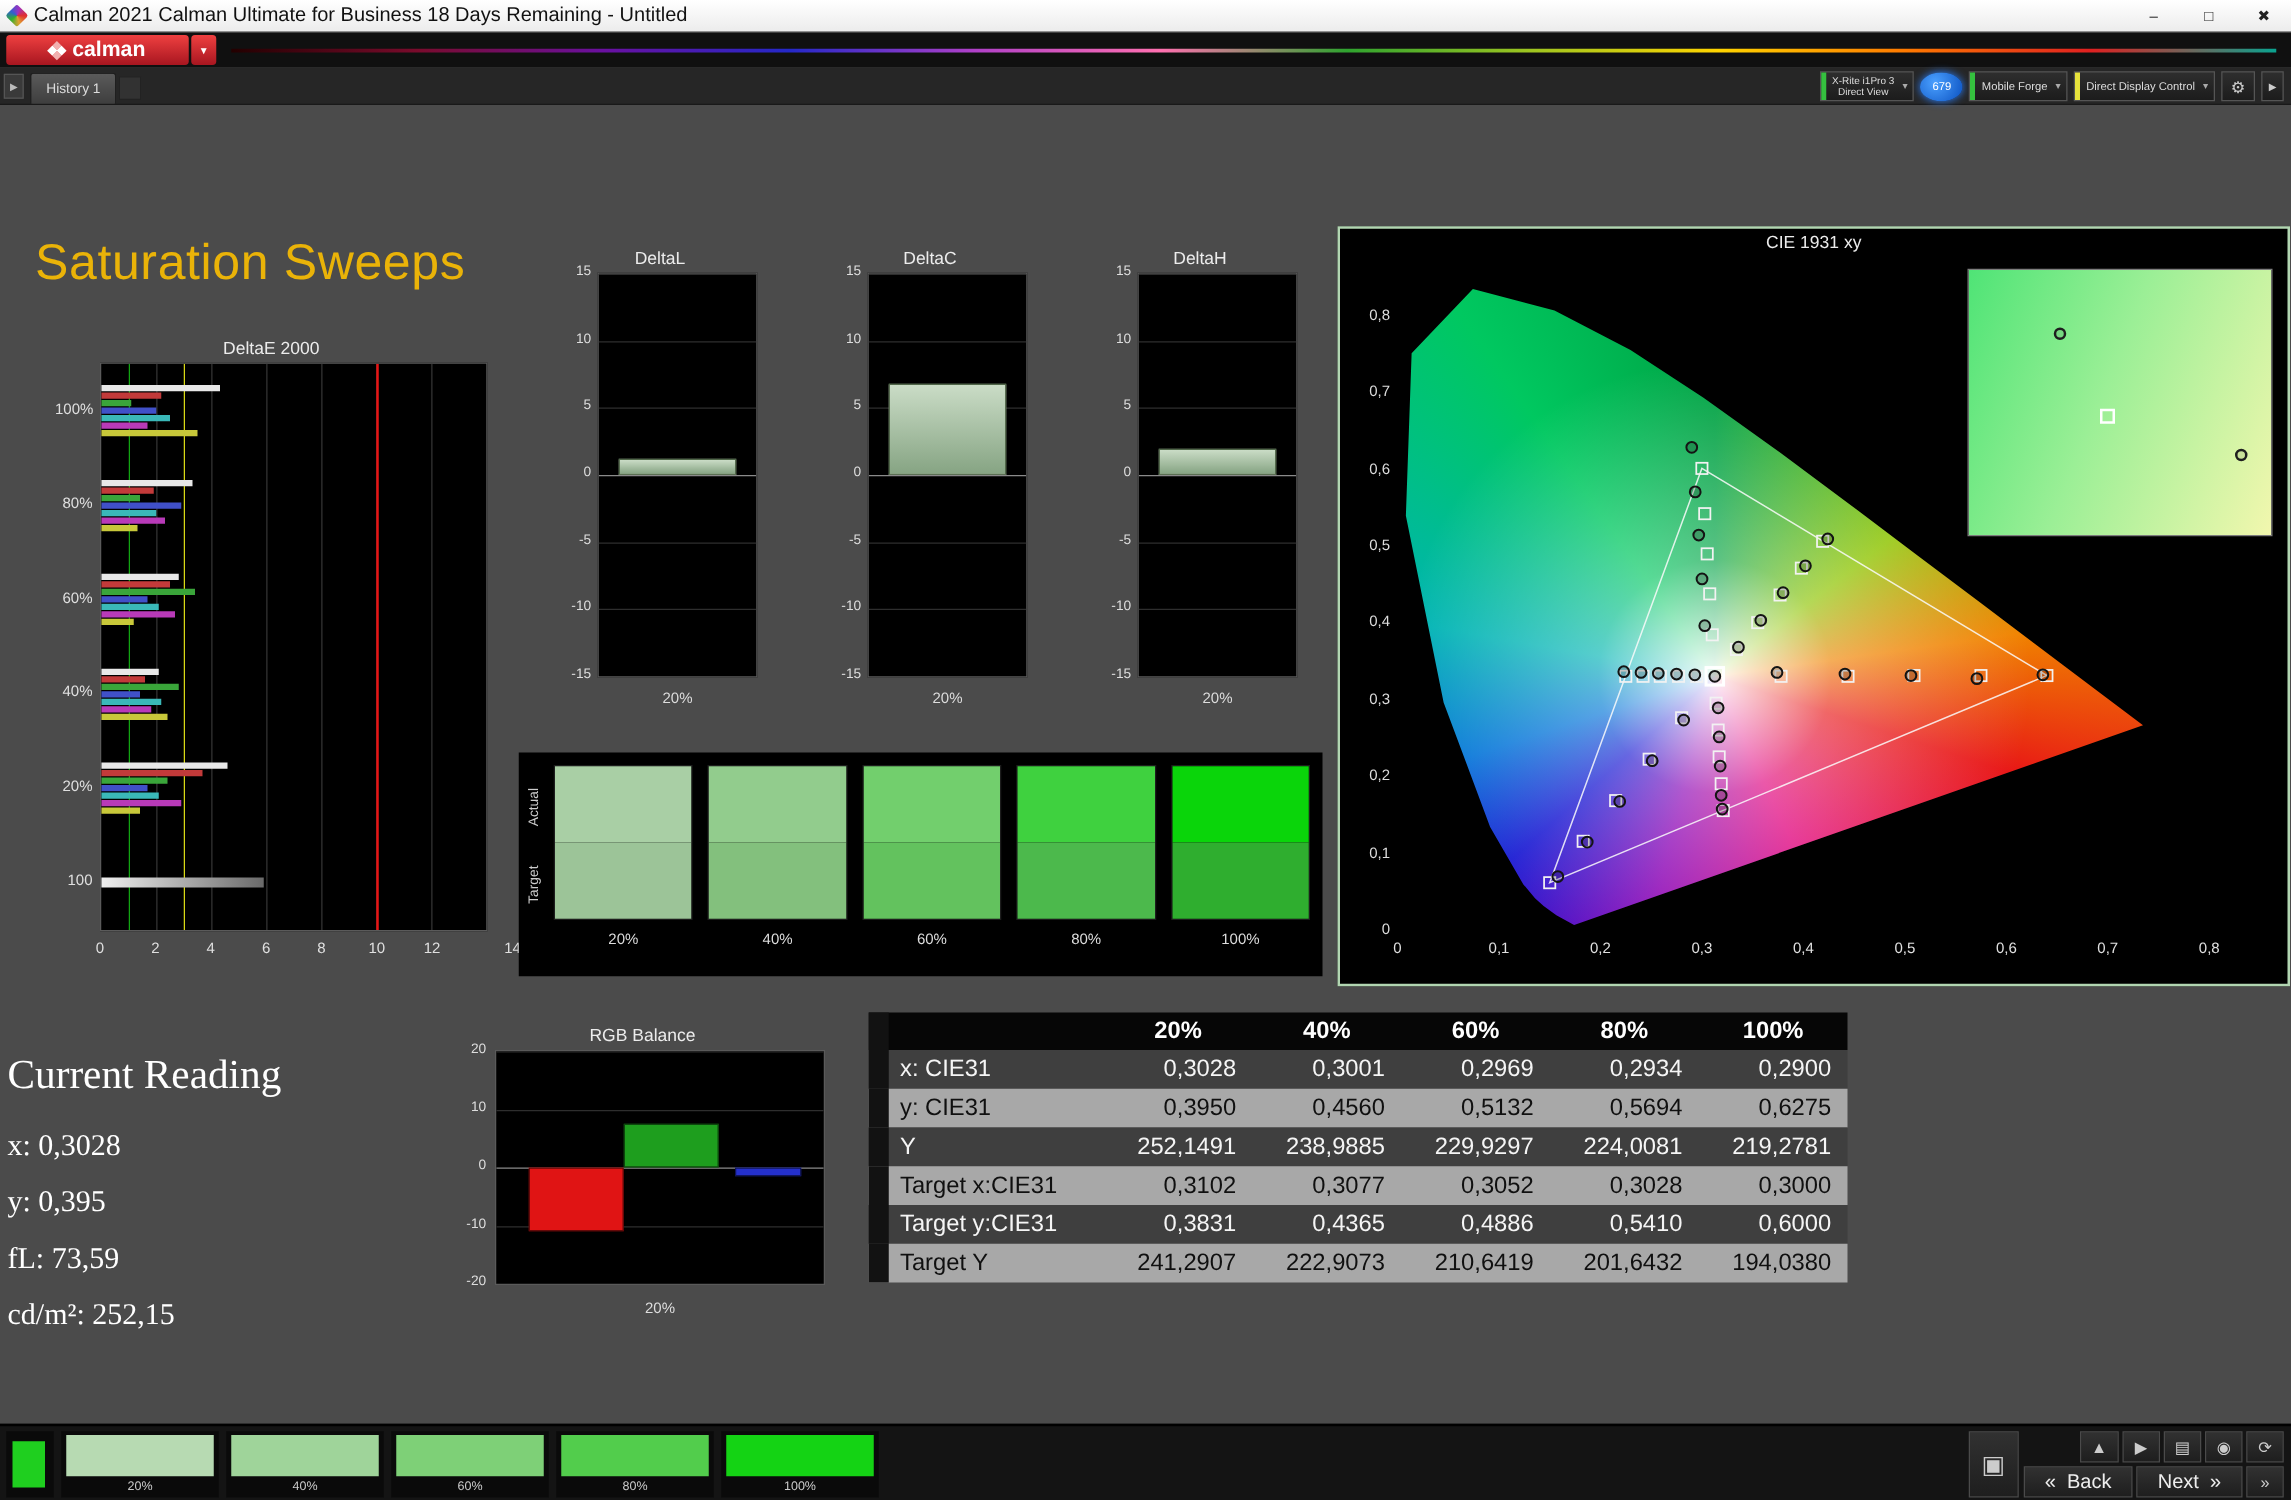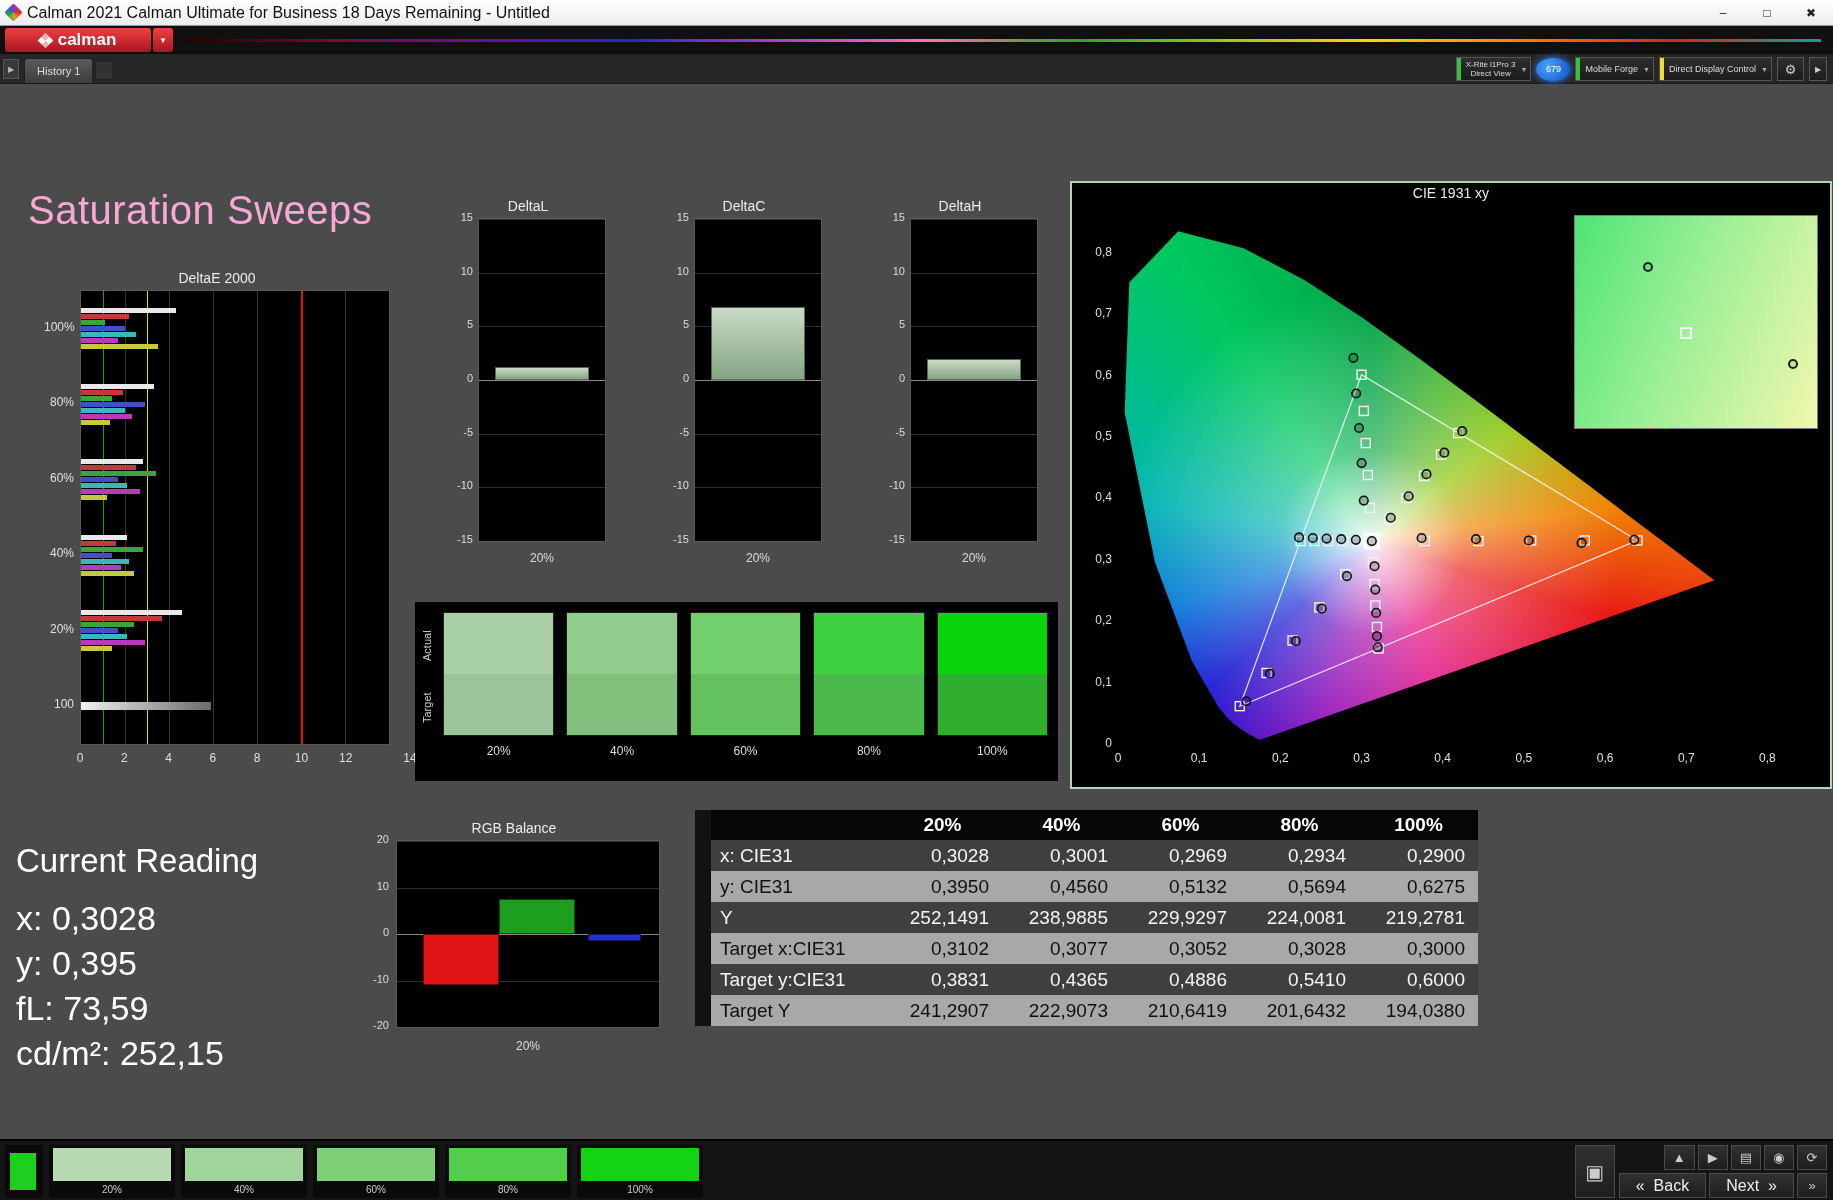--- a/index.html
+++ b/index.html
@@ -29,24 +29,24 @@
   .ctrl-btn{height:24px;background:linear-gradient(180deg,#2e2e2e,#1c1c1c);border:1px solid #555;display:flex;align-items:center;color:#ddd;position:relative;padding:0 15px 0 9px;}
   .ctrl-stripe{position:absolute;left:0;top:0;bottom:0;width:4px;}
   .ctrl-caret{position:absolute;right:3px;font-size:7px;color:#aaa;}
   .ctrl-two-line{display:flex;flex-direction:column;font-size:8px;line-height:9px;white-space:nowrap;text-align:center;}
   .ctrl-one-line{font-size:9px;white-space:nowrap;}
   .badge{width:34px;height:23px;border-radius:50%;background:radial-gradient(circle at 35% 35%,#4aa0ff,#0a50c0);color:#fff;font-size:9px;display:flex;align-items:center;justify-content:center;box-shadow:0 0 7px #2a7fff;}
   .icon-btn{width:27px;height:24px;background:linear-gradient(180deg,#2e2e2e,#1c1c1c);border:1px solid #555;color:#ccc;display:flex;align-items:center;justify-content:center;font-size:13px;}
   .icon-btn.small{width:18px;font-size:8px;}
 
   
-  .page-title{position:absolute;left:28px;top:188px;font-size:40px;color:#f9a8d4;letter-spacing:.5px;}
-  #current-reading{position:absolute;left:16px;top:842px;color:#fff;}
+  .page-title{position:absolute;left:28px;top:188px;font-size:40px;color:#eab308;letter-spacing:.5px;}
+  #current-reading{position:absolute;left:6px;top:842px;color:#fff;font-family:Liberation Serif, serif;}
   .cr-title{font-size:33px;margin-bottom:16px;}
-  .cr-line{font-size:34px;line-height:45px;}
+  .cr-line{font-size:24px;line-height:45px;}
 
   
   .panel{position:absolute;}
   .panel-title{position:absolute;top:2px;left:0;right:0;text-align:center;color:#ececec;font-size:14px;}
   .plot{position:absolute;background:#000;border:1px solid #5a5a5a;overflow:hidden;}
   .xtick{position:absolute;transform:translateX(-50%);color:#e0e0e0;font-size:12px;}
   .ylab{position:absolute;right:4px;width:30px;text-align:right;font-size:12px;color:#e0e0e0;}
   .vylab{position:absolute;right:3px;width:26px;text-align:right;font-size:11px;color:#ddd;}
   .cylab{position:absolute;right:2px;width:34px;text-align:right;font-size:12px;color:#ddd;}
   .hgrid{position:absolute;left:0;right:0;height:1px;background:#2e2e2e;}

